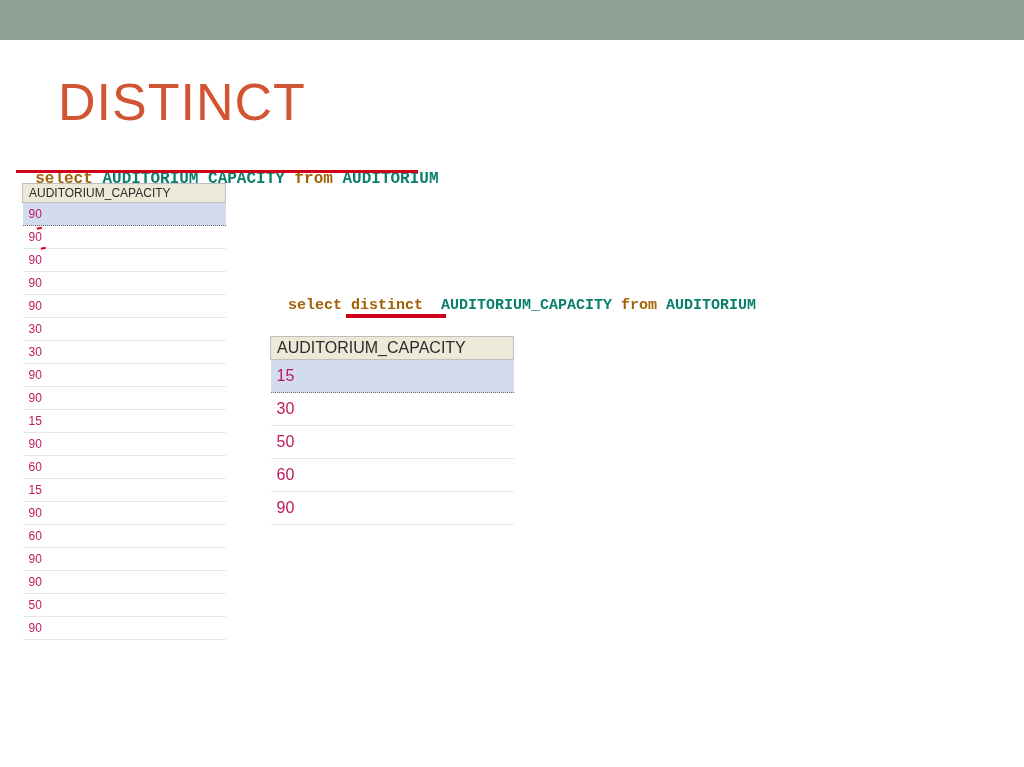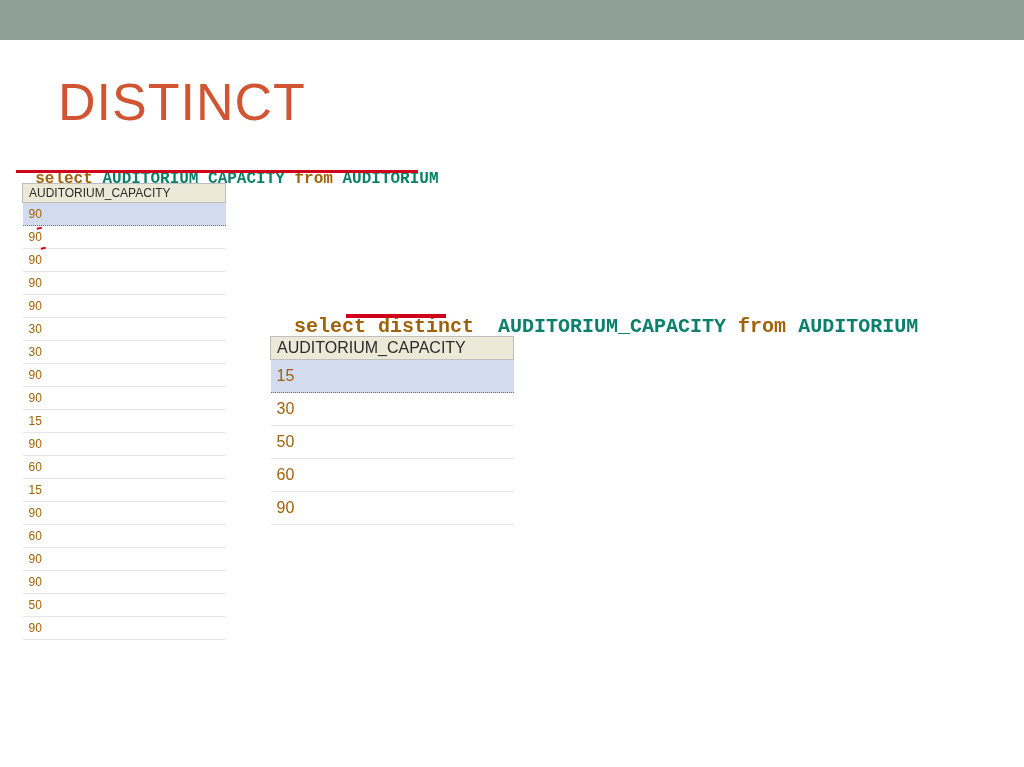--- a/index.html
+++ b/index.html
@@ -57,21 +57,21 @@
     text-align: left;
     font-weight: normal;
     background: #ece9d8;
     border: 1px solid #bfbfbf;
     padding: 2px 6px;
     color: #2b2b2b;
   }
   .result-table td {
     padding: 2px 6px;
     border-bottom: 1px solid #e6e6e6;
-    color: #a16207;
+    color: #be185d;
     background: #ffffff;
   }
   .result-table tr.sel td {
     background: #d3dcef;
     border-top: 1px dotted #6f6f6f;
     border-bottom: 1px dotted #6f6f6f;
   }
 
   .result-table.small th { width: 190px; }
   .result-table.big th   { width: 230px; }
@@ -160,21 +160,21 @@
       </tr>
       <tr>
         <td style="height: 18px;">90</td>
       </tr>
     </tbody>
 </table>
 
 <div class="tick" style="top:214px; left:36px;">⁃</div>
 <div class="tick" style="top:234px; left:40px;">⁃</div>
 
-<div class="sql-line" style="position:absolute; top:292px; left:270px; font-size:20px;">
+<div class="sql-line" style="position:absolute; top:280px; left:270px; font-size:15px;">
   <span class="kw">select </span><span class="kw">distinct  </span><span class="ident">AUDITORIUM_CAPACITY</span><span class="kw"> from </span><span class="ident">AUDITORIUM</span>
 </div>
 <div class="underline-red" style="top:314px; left:346px; width:100px; height:4px;"></div>
 
 <table class="result-table big" id="table2" style="top:336px; left:270px;">
   <thead>
       <tr>
         <th>AUDITORIUM_CAPACITY</th>
       </tr>
     </thead>

